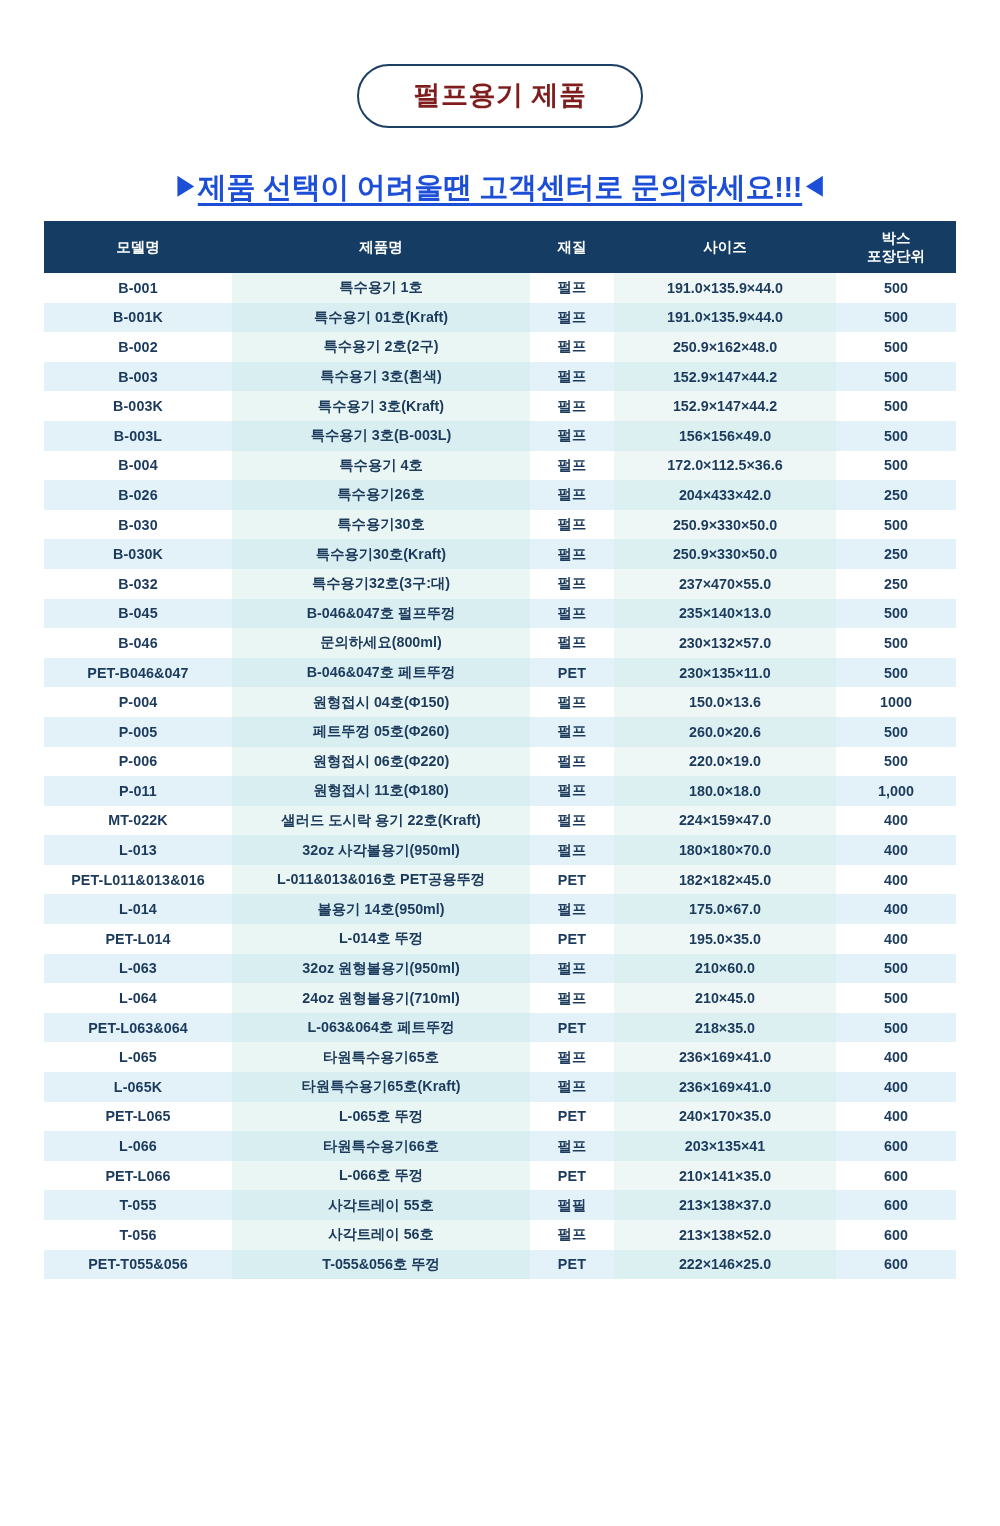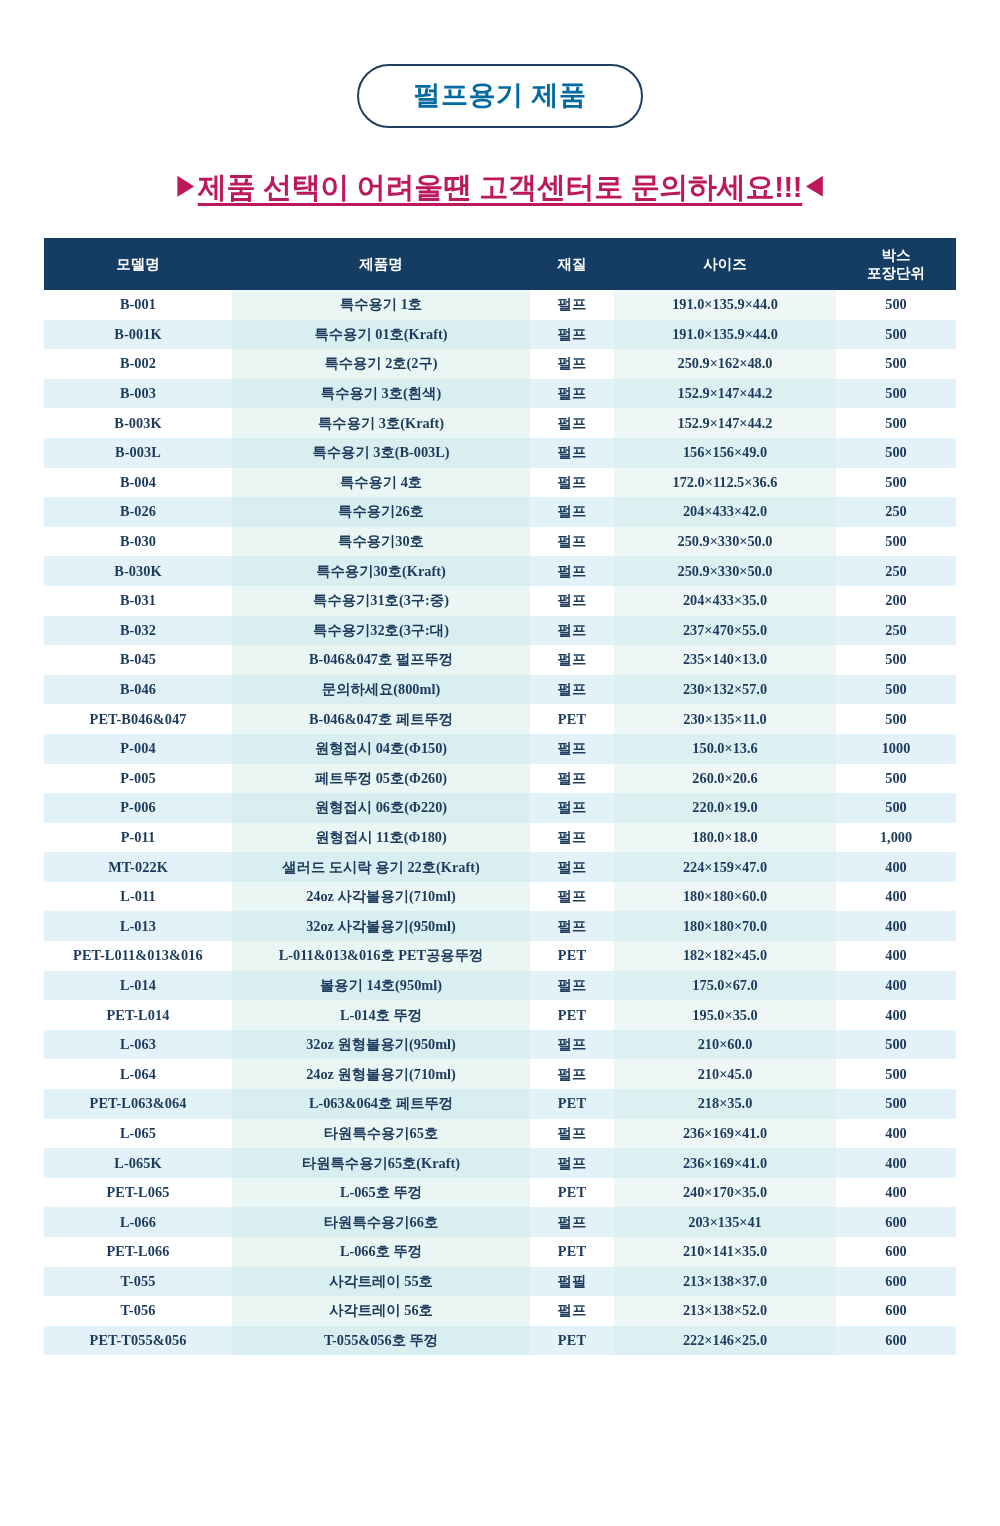--- a/index.html
+++ b/index.html
@@ -28,52 +28,51 @@
     justify-content: center;
     padding-top: 64px;
   }
   .title-pill {
     border: 2.5px solid #1d3f63;
     border-radius: 40px;
     padding: 11px 54px 13px;
     font-size: 27px;
     font-weight: bold;
     letter-spacing: 0.5px;
-    color: #0369a1;
+    color: #7f1d1d;
     background: #ffffff;
     white-space: nowrap;
   }
 
   
   .headline {
     margin-top: 40px;
     text-align: center;
     font-size: 29px;
     font-weight: bold;
-    color: #be185d;
+    color: #1d4ed8;
     letter-spacing: -0.3px;
     white-space: nowrap;
   }
   .headline .tri {
     font-size: 24px;
     vertical-align: 2px;
   }
   .headline .u {
     text-decoration: underline;
     text-decoration-thickness: 3px;
     text-underline-offset: 6px;
   }
 
   
   table.products {
-    margin-top: 30px;
+    margin-top: 13px;
     width: 912px;
     border-collapse: collapse;
     table-layout: fixed;
-    font-family: Liberation Serif, serif;
   }
   table.products thead th {
     background: #153d63;
     color: #ffffff;
     font-size: 14.5px;
     font-weight: bold;
     height: 52px;
     vertical-align: middle;
     line-height: 1.25;
     padding: 0;
@@ -209,27 +208,20 @@
           <td class="unit">500</td>
         </tr>
         <tr>
           <td class="model">B-030K</td>
           <td class="name">특수용기30호(Kraft)</td>
           <td class="mat">펄프</td>
           <td class="size">250.9×330×50.0</td>
           <td class="unit">250</td>
         </tr>
         <tr>
-          <td class="model">B-031</td>
-          <td class="name">특수용기31호(3구:중)</td>
-          <td class="mat">펄프</td>
-          <td class="size">204×433×35.0</td>
-          <td class="unit">200</td>
-        </tr>
-        <tr>
           <td class="model">B-032</td>
           <td class="name">특수용기32호(3구:대)</td>
           <td class="mat">펄프</td>
           <td class="size">237×470×55.0</td>
           <td class="unit">250</td>
         </tr>
         <tr>
           <td class="model">B-045</td>
           <td class="name">B-046&amp;047호 펄프뚜껑</td>
           <td class="mat">펄프</td>
@@ -276,27 +268,20 @@
           <td class="name">원형접시 11호(Φ180)</td>
           <td class="mat">펄프</td>
           <td class="size">180.0×18.0</td>
           <td class="unit">1,000</td>
         </tr>
         <tr>
           <td class="model">MT-022K</td>
           <td class="name">샐러드 도시락 용기 22호(Kraft)</td>
           <td class="mat">펄프</td>
           <td class="size">224×159×47.0</td>
-          <td class="unit">400</td>
-        </tr>
-        <tr>
-          <td class="model">L-011</td>
-          <td class="name">24oz 사각볼용기(710ml)</td>
-          <td class="mat">펄프</td>
-          <td class="size">180×180×60.0</td>
           <td class="unit">400</td>
         </tr>
         <tr>
           <td class="model">L-013</td>
           <td class="name">32oz 사각볼용기(950ml)</td>
           <td class="mat">펄프</td>
           <td class="size">180×180×70.0</td>
           <td class="unit">400</td>
         </tr>
         <tr>

